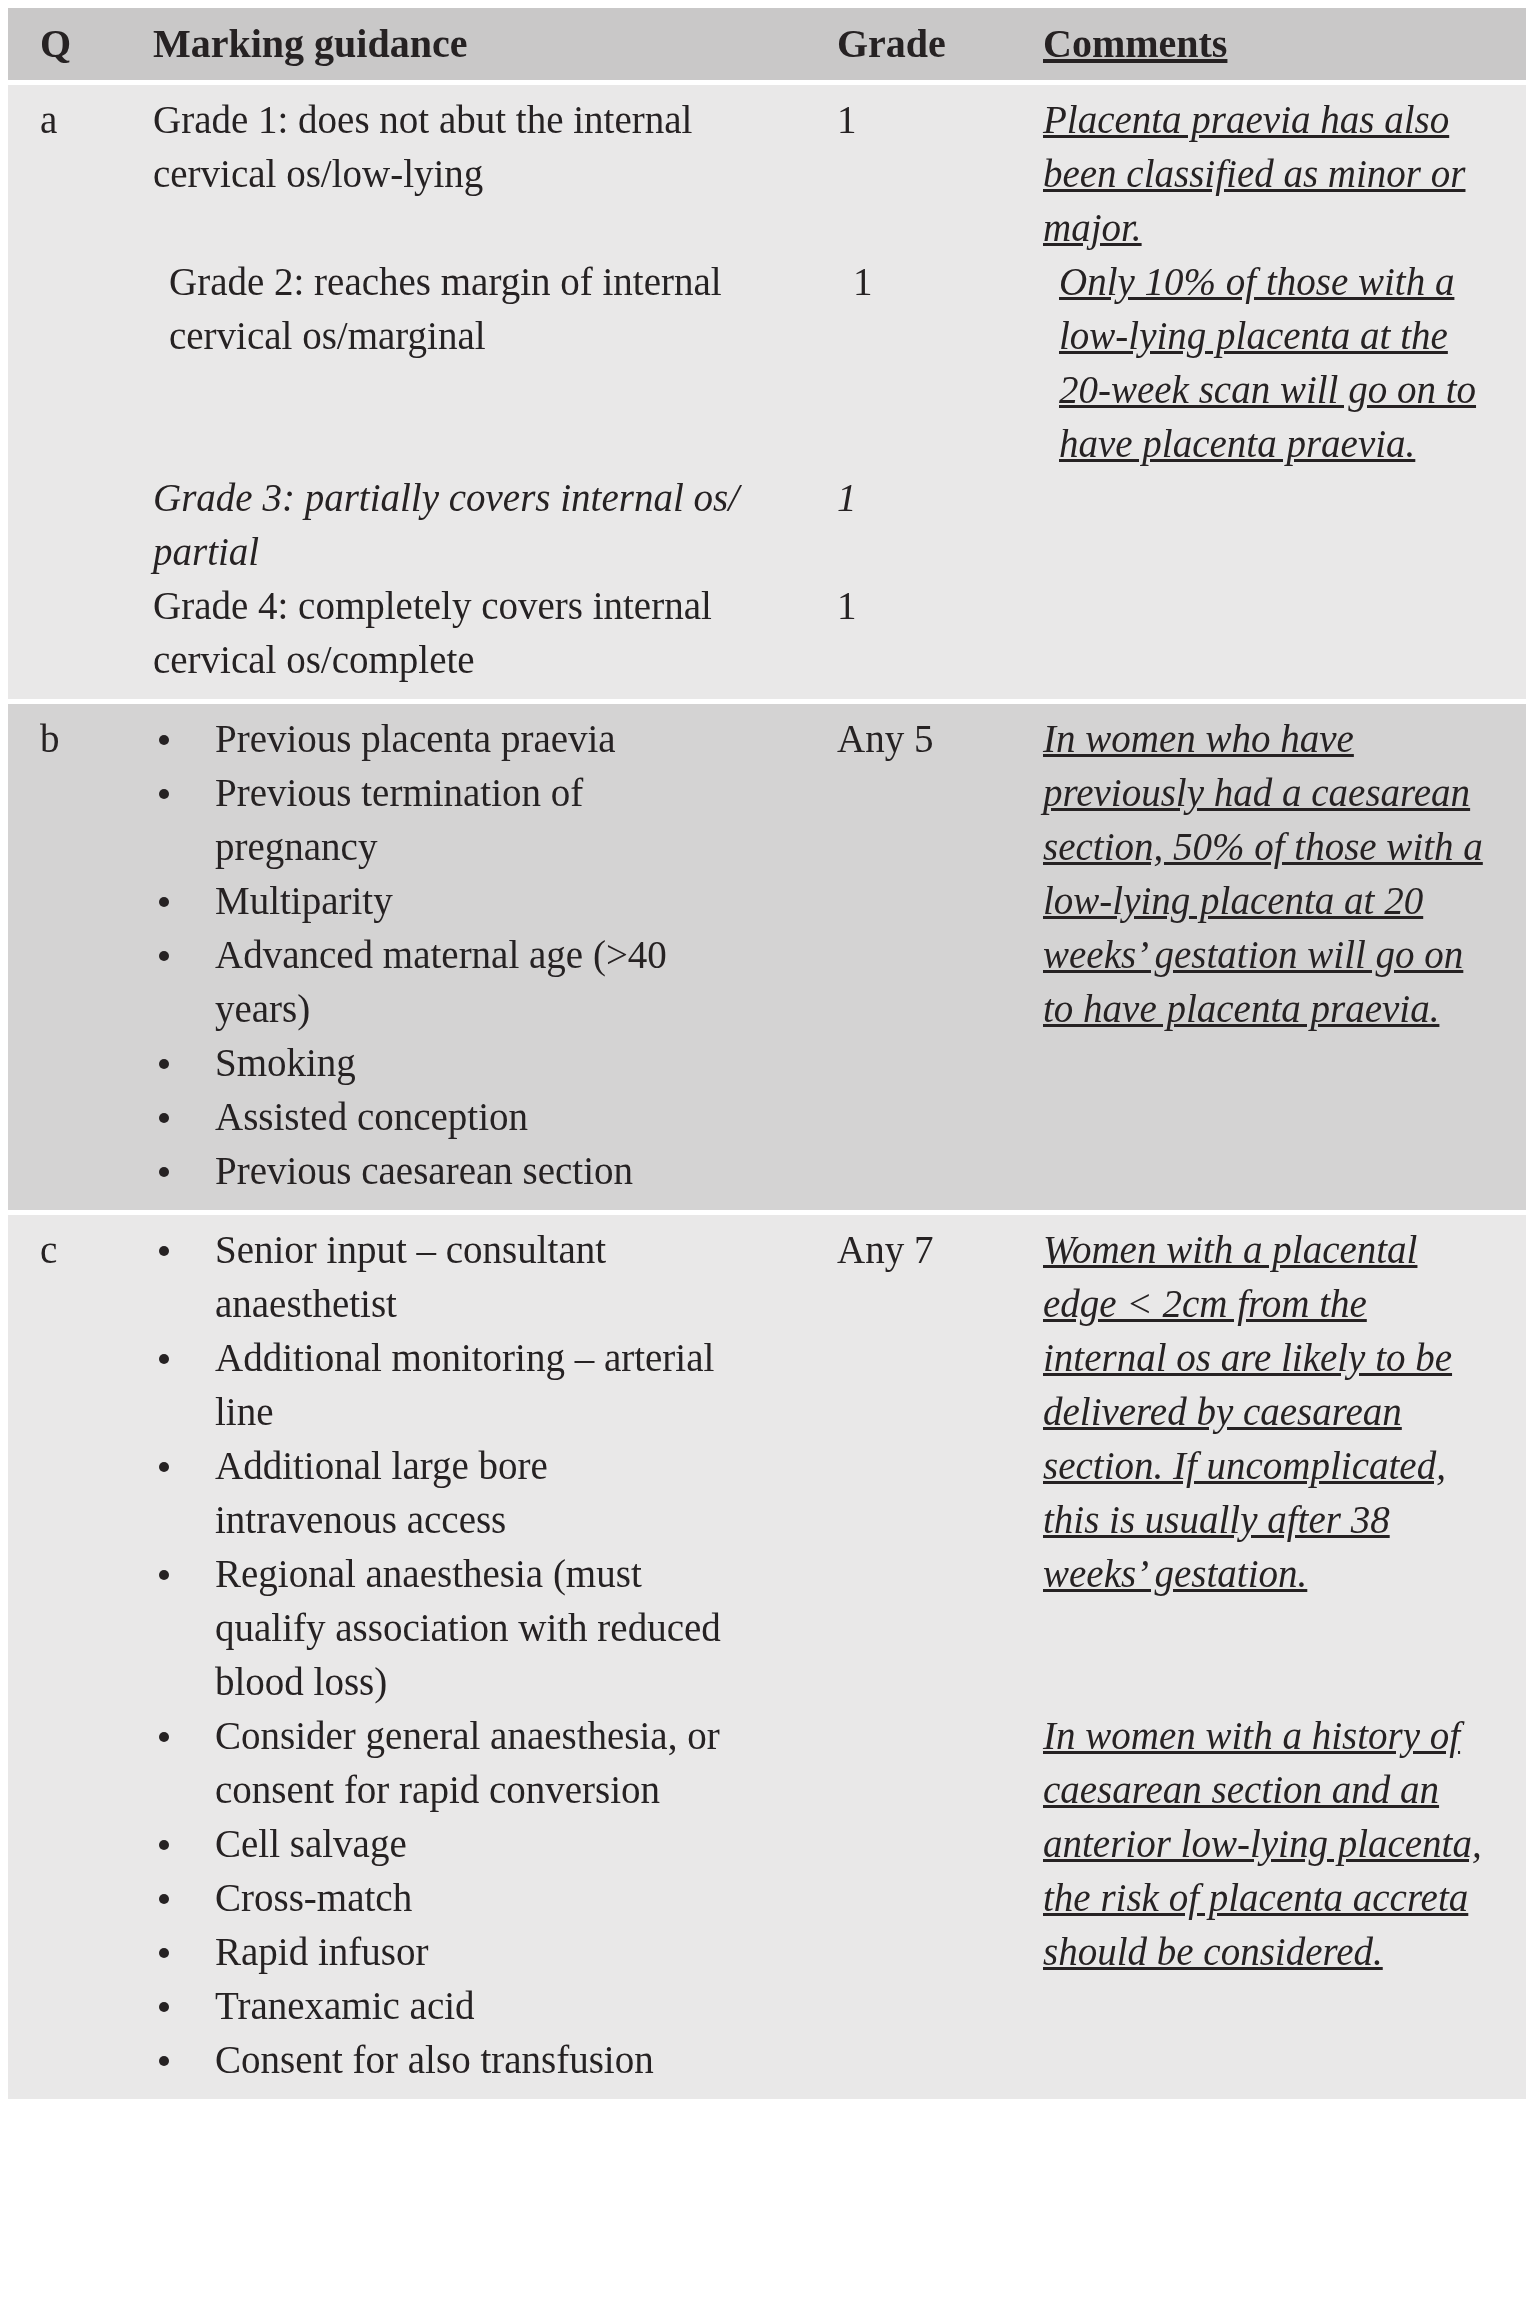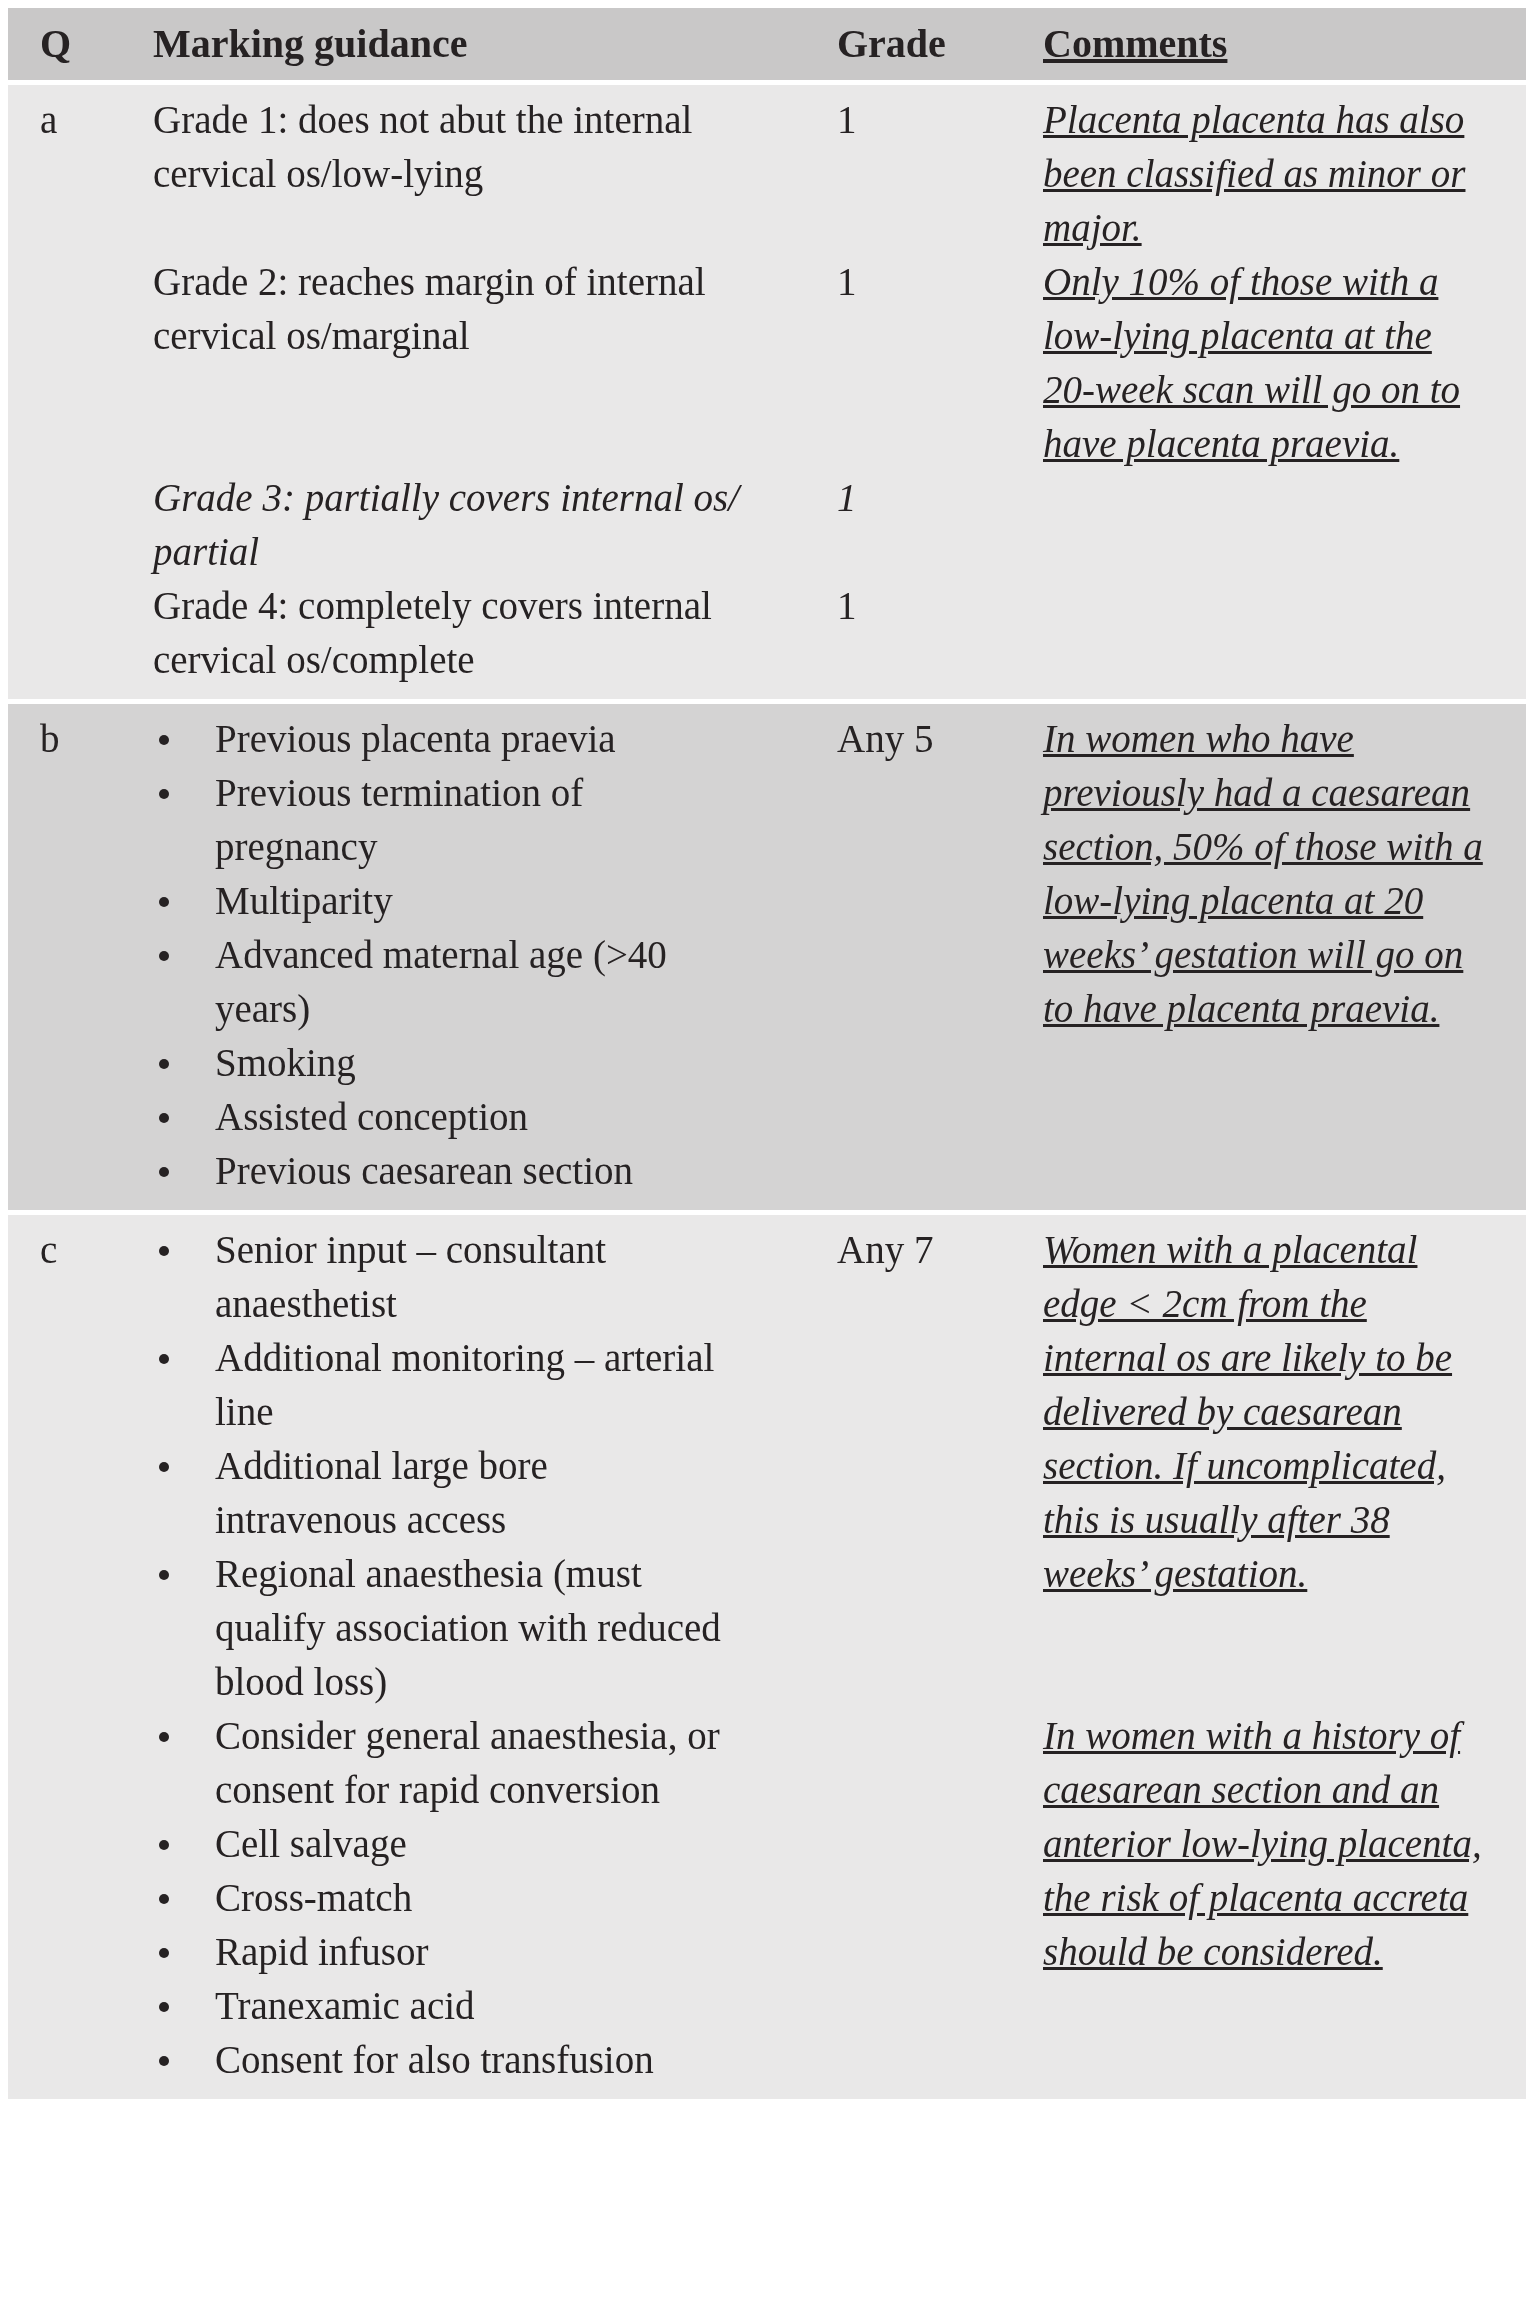--- a/index.html
+++ b/index.html
@@ -41,21 +41,21 @@
     grid-column: 1;
     padding-left: 32px;
   }
   .rowa .qcell { grid-row: 1 / 5; }
 
   .gcol { grid-column: 2; padding-right: 24px; }
   .mcol { grid-column: 3; }
   .ccol { grid-column: 4; font-style: italic; padding-right: 20px; text-decoration: underline; }
 
   .r1 { grid-row: 1; }
-  .r2 { grid-row: 2; }
+  .r2 { grid-row: 2; margin-left: 16px; }
   .r3 { grid-row: 3; font-style: italic; }
   .r4 { grid-row: 4; }
 
   .bullets { grid-column: 2; padding-right: 24px; }
   .bullet {
     position: relative;
     padding-left: 62px;
   }
   .dot {
     position: absolute;
@@ -79,21 +79,21 @@
     <div class="mcol">Grade</div>
     <div class="ccol" style="font-style:normal;">Comments</div>
   </div>
 
   <div class="row light brow rowa">
     <div class="qcell">a</div>
 
     <div class="gcol cell r1">Grade 1: does not abut the internal
 cervical os/low-lying</div>
     <div class="mcol cell r1">1</div>
-    <div class="ccol cell r1">Placenta placenta has also
+    <div class="ccol cell r1">Placenta praevia has also
 been classified as minor or
 major.</div>
 
     <div class="gcol cell r2">Grade 2: reaches margin of internal
 cervical os/marginal</div>
     <div class="mcol cell r2">1</div>
     <div class="ccol cell r2">Only 10% of those with a
 low-lying placenta at the
 20-week scan will go on to
 have placenta praevia.</div>

